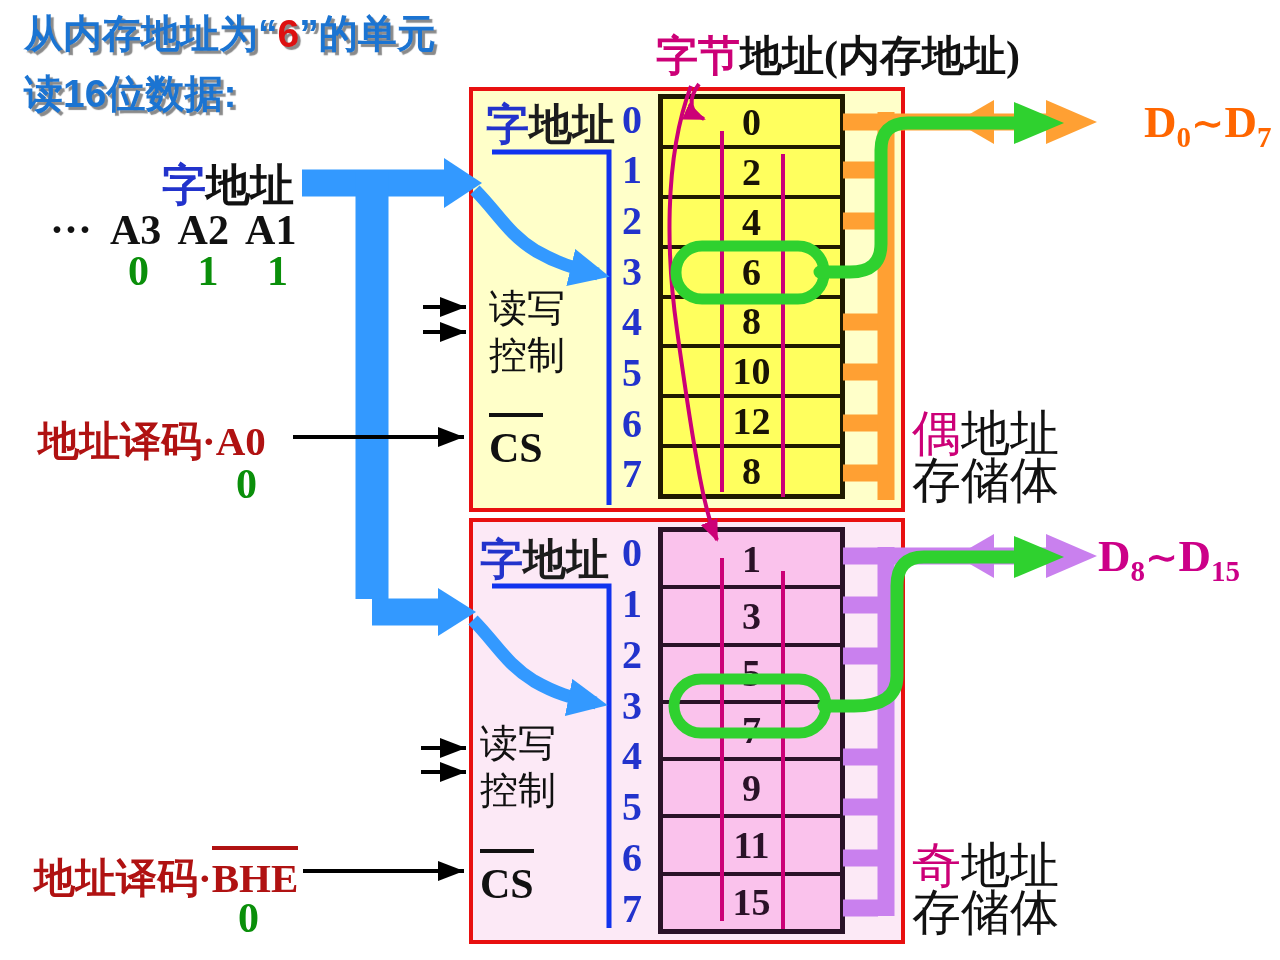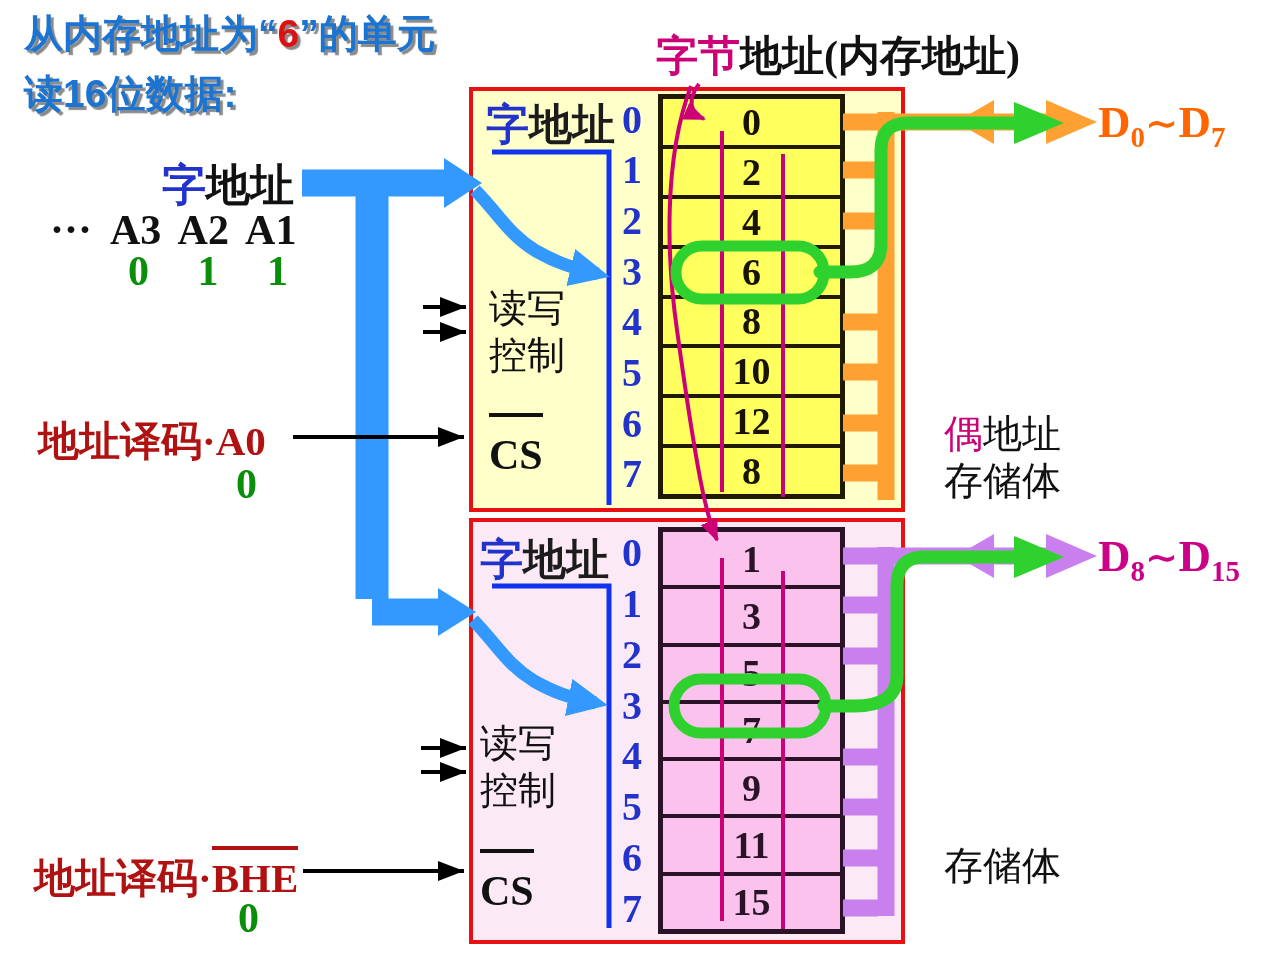--- a/index.html
+++ b/index.html
@@ -27,22 +27,22 @@
   #even-wal{left:486px;top:96px;}
   #odd-wal{left:480px;top:531px;}
   .accent-blue{color:#2233cc;}
   .accent-magenta{color:#cc0077;}
   .rw{position:absolute;font-size:38px;color:#111;line-height:47px;white-space:nowrap;}
   #even-rw{left:489px;top:285px;}
   #odd-rw{left:480px;top:720px;}
   .cs{position:absolute;font-size:42px;font-weight:bold;color:#111;}
   #even-cs{left:489px;top:413px;}
   #odd-cs{left:480px;top:849px;}
-  .cs .over{display:inline-block;border-top:4px solid #111;padding-top:14px;}
-  .side-label{position:absolute;font-size:39px;color:#111;line-height:47px;white-space:nowrap;margin-left:32px;}
+  .cs .over{display:inline-block;border-top:4px solid #111;padding-top:7px;}
+  .side-label{position:absolute;font-size:49px;color:#111;line-height:47px;white-space:nowrap;}
   #even-side{left:912px;top:410px;}
   #odd-side{left:912px;top:842px;}
   #byte-header{position:absolute;left:656px;top:28px;font-size:42px;font-weight:bold;
                color:#111;white-space:nowrap;}
   
   #title{position:absolute;left:24px;top:4px;font-family:"Liberation Sans","DejaVu Sans",sans-serif;
          font-weight:bold;font-size:39px;color:#1b74d2;line-height:60px;white-space:nowrap;
          text-shadow:3px 3px 1px #8a8a8a;}
   #title .hl{color:#dd1111;}
   #word-src{position:absolute;left:162px;top:156px;font-size:44px;font-weight:bold;
@@ -53,21 +53,21 @@
               color:#0a8f0a;word-spacing:38px;white-space:nowrap;}
   .decoder{position:absolute;font-size:41px;font-weight:bold;color:#b01212;white-space:nowrap;}
   #dec-a0{left:38px;top:414px;}
   #dec-bhe{left:34px;top:846px;}
   #dec-bhe .over{display:inline-block;border-top:4px solid #b01212;padding-top:4px;}
   .dec-value{position:absolute;font-size:42px;font-weight:bold;color:#0a8f0a;}
   #dec-a0-val{left:236px;top:460px;}
   #dec-bhe-val{left:238px;top:894px;}
   
   .dbus{position:absolute;font-size:45px;font-weight:bold;white-space:nowrap;}
-  #d-low{left:1098px;top:96px;color:#ff6600;}
+  #d-low{left:1144px;top:96px;color:#ff6600;}
   #d-high{left:1098px;top:530px;color:#cc0088;}
   .dbus .sub{font-size:29px;position:relative;top:10px;}
   .dbus .tilde{font-size:40px;}
   
   #overlay{position:absolute;left:0;top:0;width:1280px;height:960px;pointer-events:none;}
 </style>
 </head>
 <body>
 
 <div id="stage">
@@ -228,19 +228,20 @@
   </div>
 
   <div class="cs" id="even-cs"><span class="over">CS</span></div>
   <div class="cs" id="odd-cs"><span class="over">CS</span></div>
 
   <div class="side-label" id="even-side">
     <div><span class="accent-magenta">偶</span><span>地址</span></div>
     <div>存储体</div>
   </div>
   <div class="side-label" id="odd-side">
+    <div><span class="accent-magenta">奇</span><span>地址</span></div>
     <div>存储体</div>
   </div>
 
   <div class="dbus" id="d-low"><span>D</span><span class="sub">0</span><span class="tilde">∼</span><span>D</span><span class="sub">7</span></div>
   <div class="dbus" id="d-high"><span>D</span><span class="sub">8</span><span class="tilde">∼</span><span>D</span><span class="sub">15</span></div>
 
 </div>
 
 </body></html>

